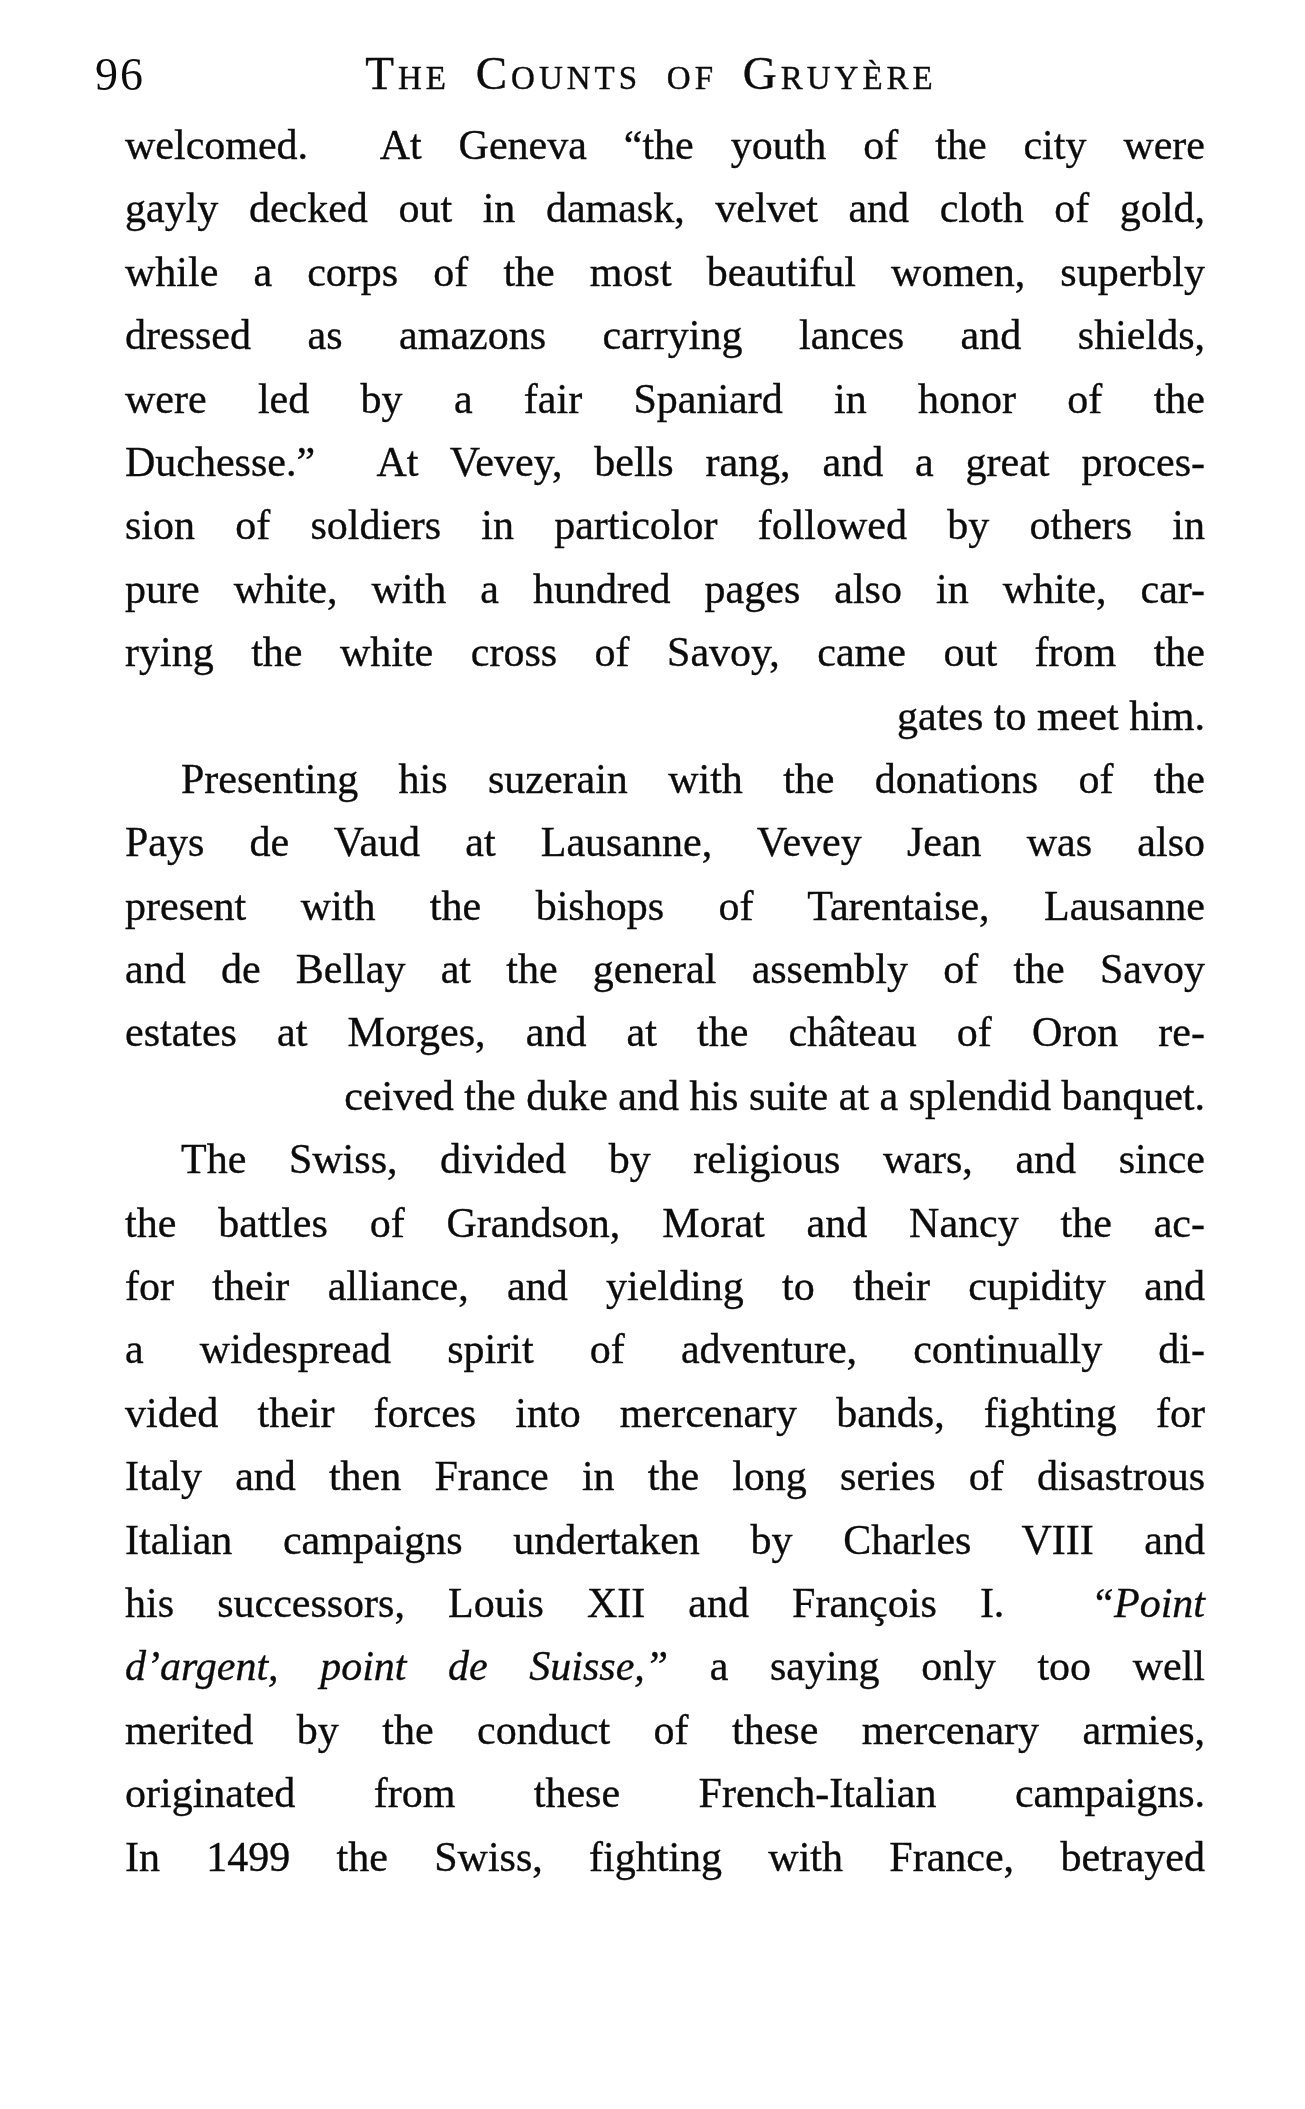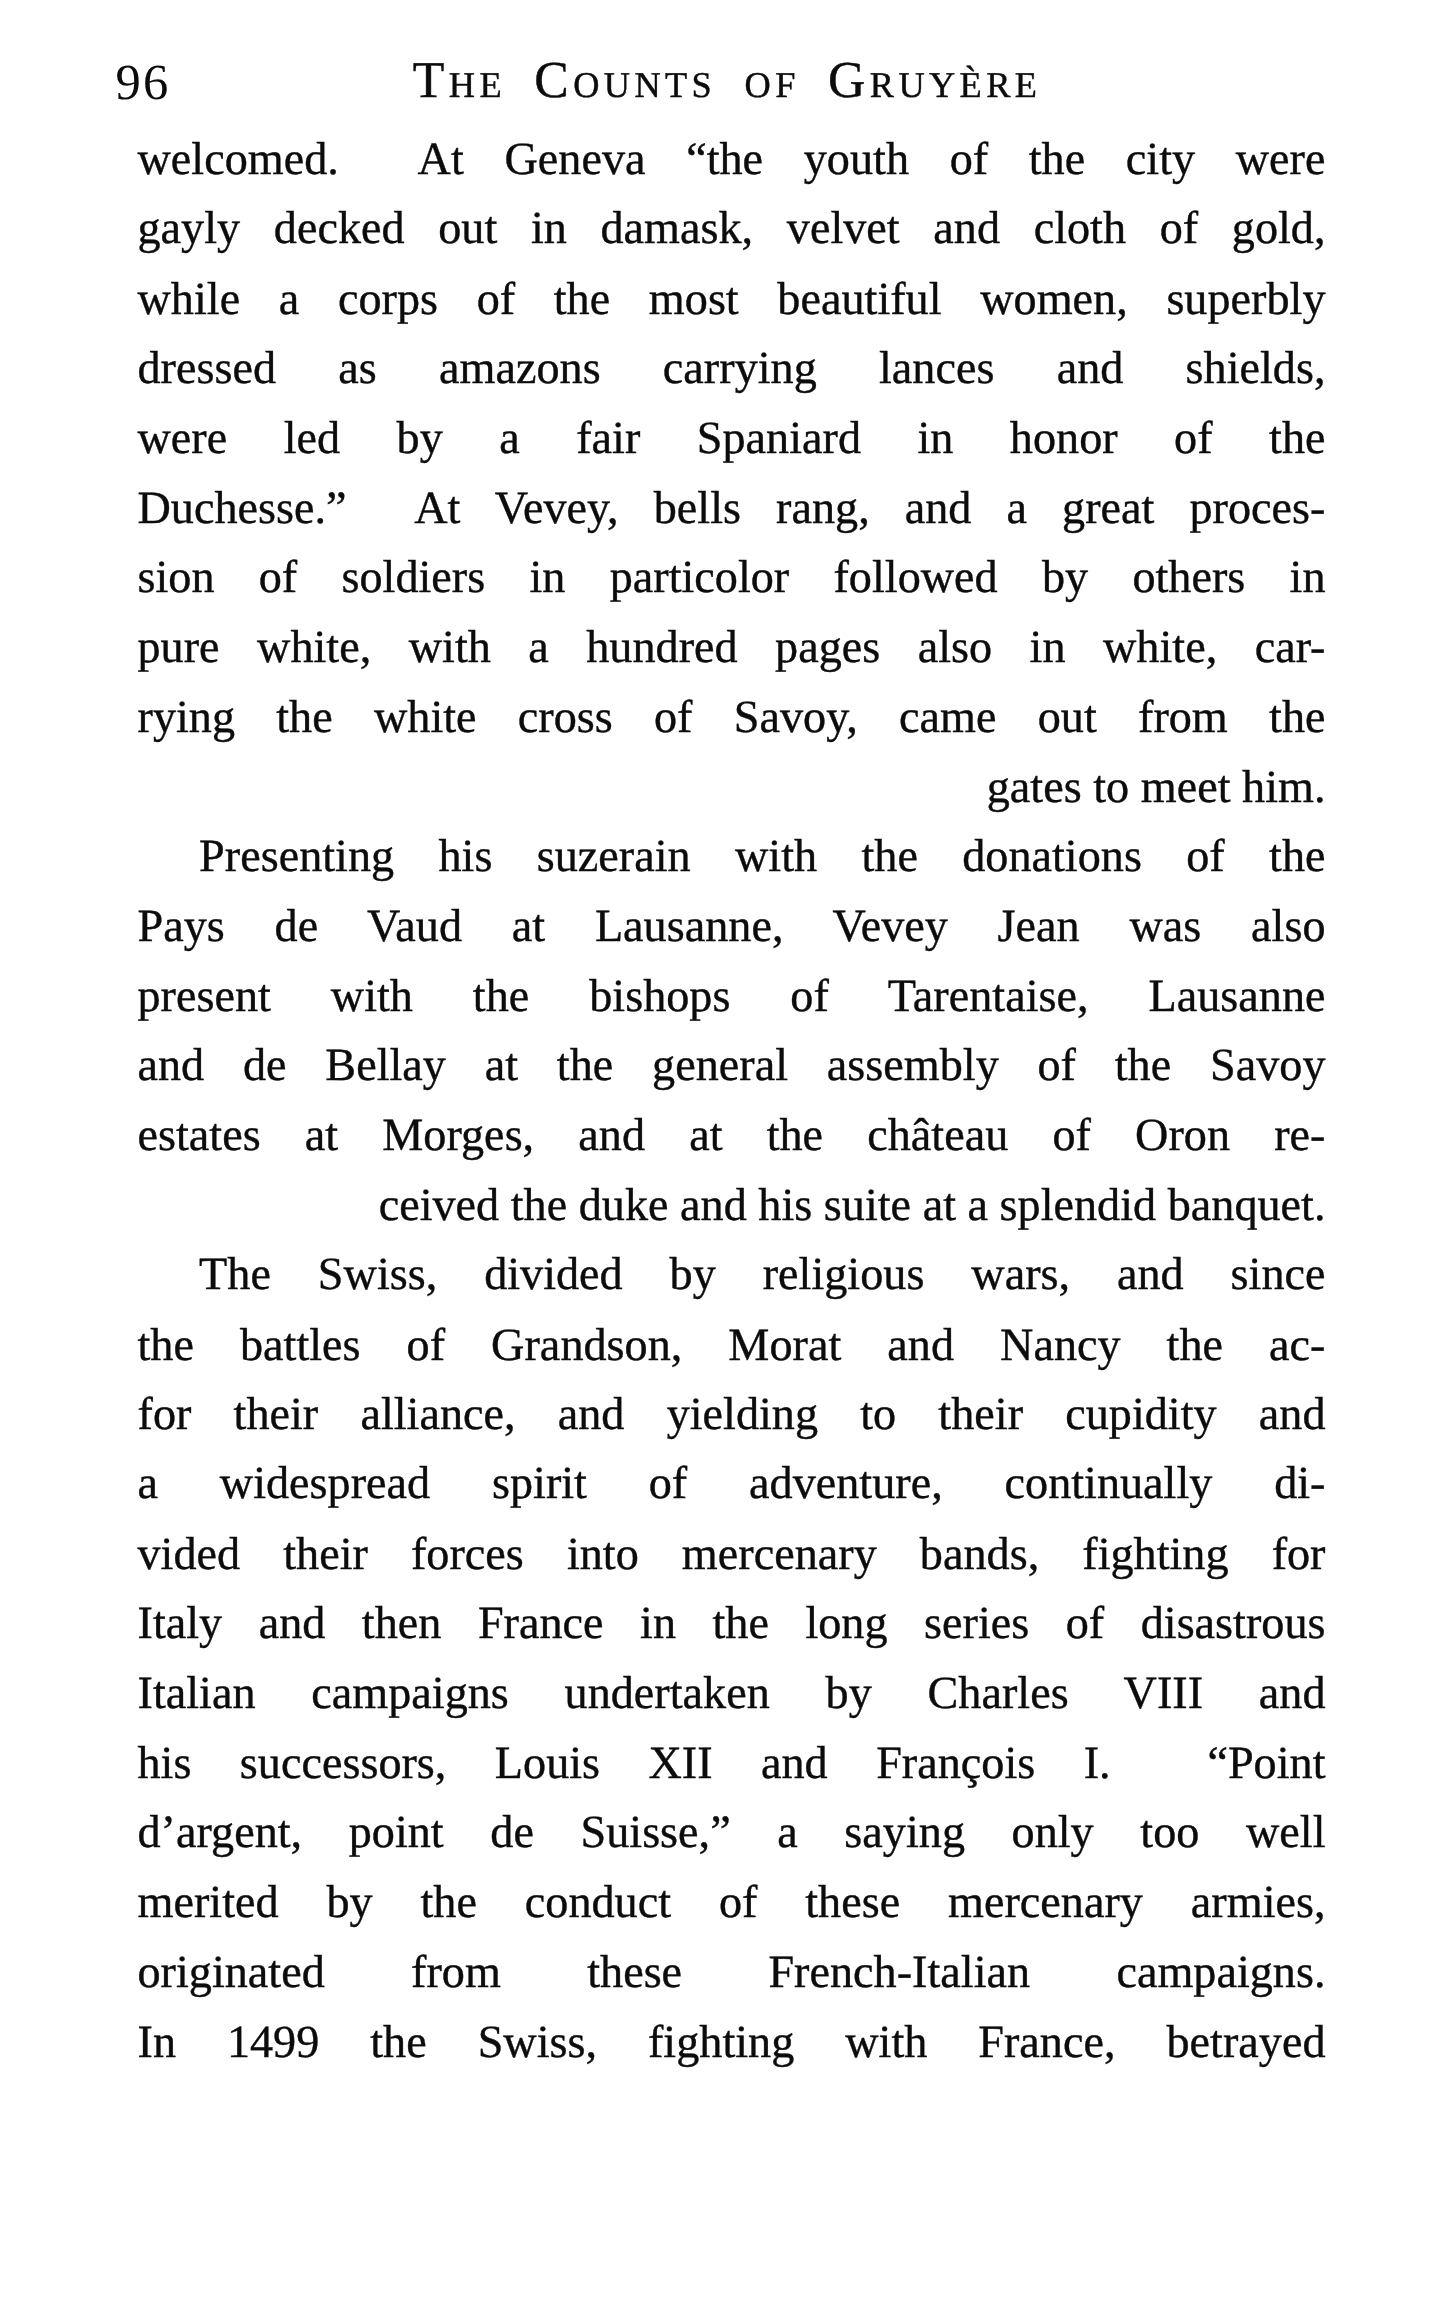--- a/index.html
+++ b/index.html
@@ -12,21 +12,21 @@
     width: 1305px;
     height: 2109px;
     background: #ffffff;
     color: #0c0c0c;
     font-family: "Liberation Serif", "DejaVu Serif", serif;
     overflow: hidden;
   }
   .running-header {
     position: absolute;
     top: 46px;
-    left: 105px;
+    left: 95px;
     width: 1112px;
     height: 60px;
   }
   .page-number {
     position: absolute;
     left: 0;
     top: 4px;
     font-size: 46px;
     line-height: 50px;
     letter-spacing: 2px;
@@ -57,20 +57,21 @@
   .line.just {
     white-space: normal;
     text-align: justify;
     text-align-last: justify;
     margin-left: 32px;
   }
   .line.ind {
     padding-left: 56px;
   }
   .it {
+    font-style: italic;
   }
 </style>
 </head>
 <body>
 
 <div class="page">
   <div class="running-header">
     <span class="page-number">96</span>
     <div class="header-title">The Counts of Gruyère</div>
   </div>

